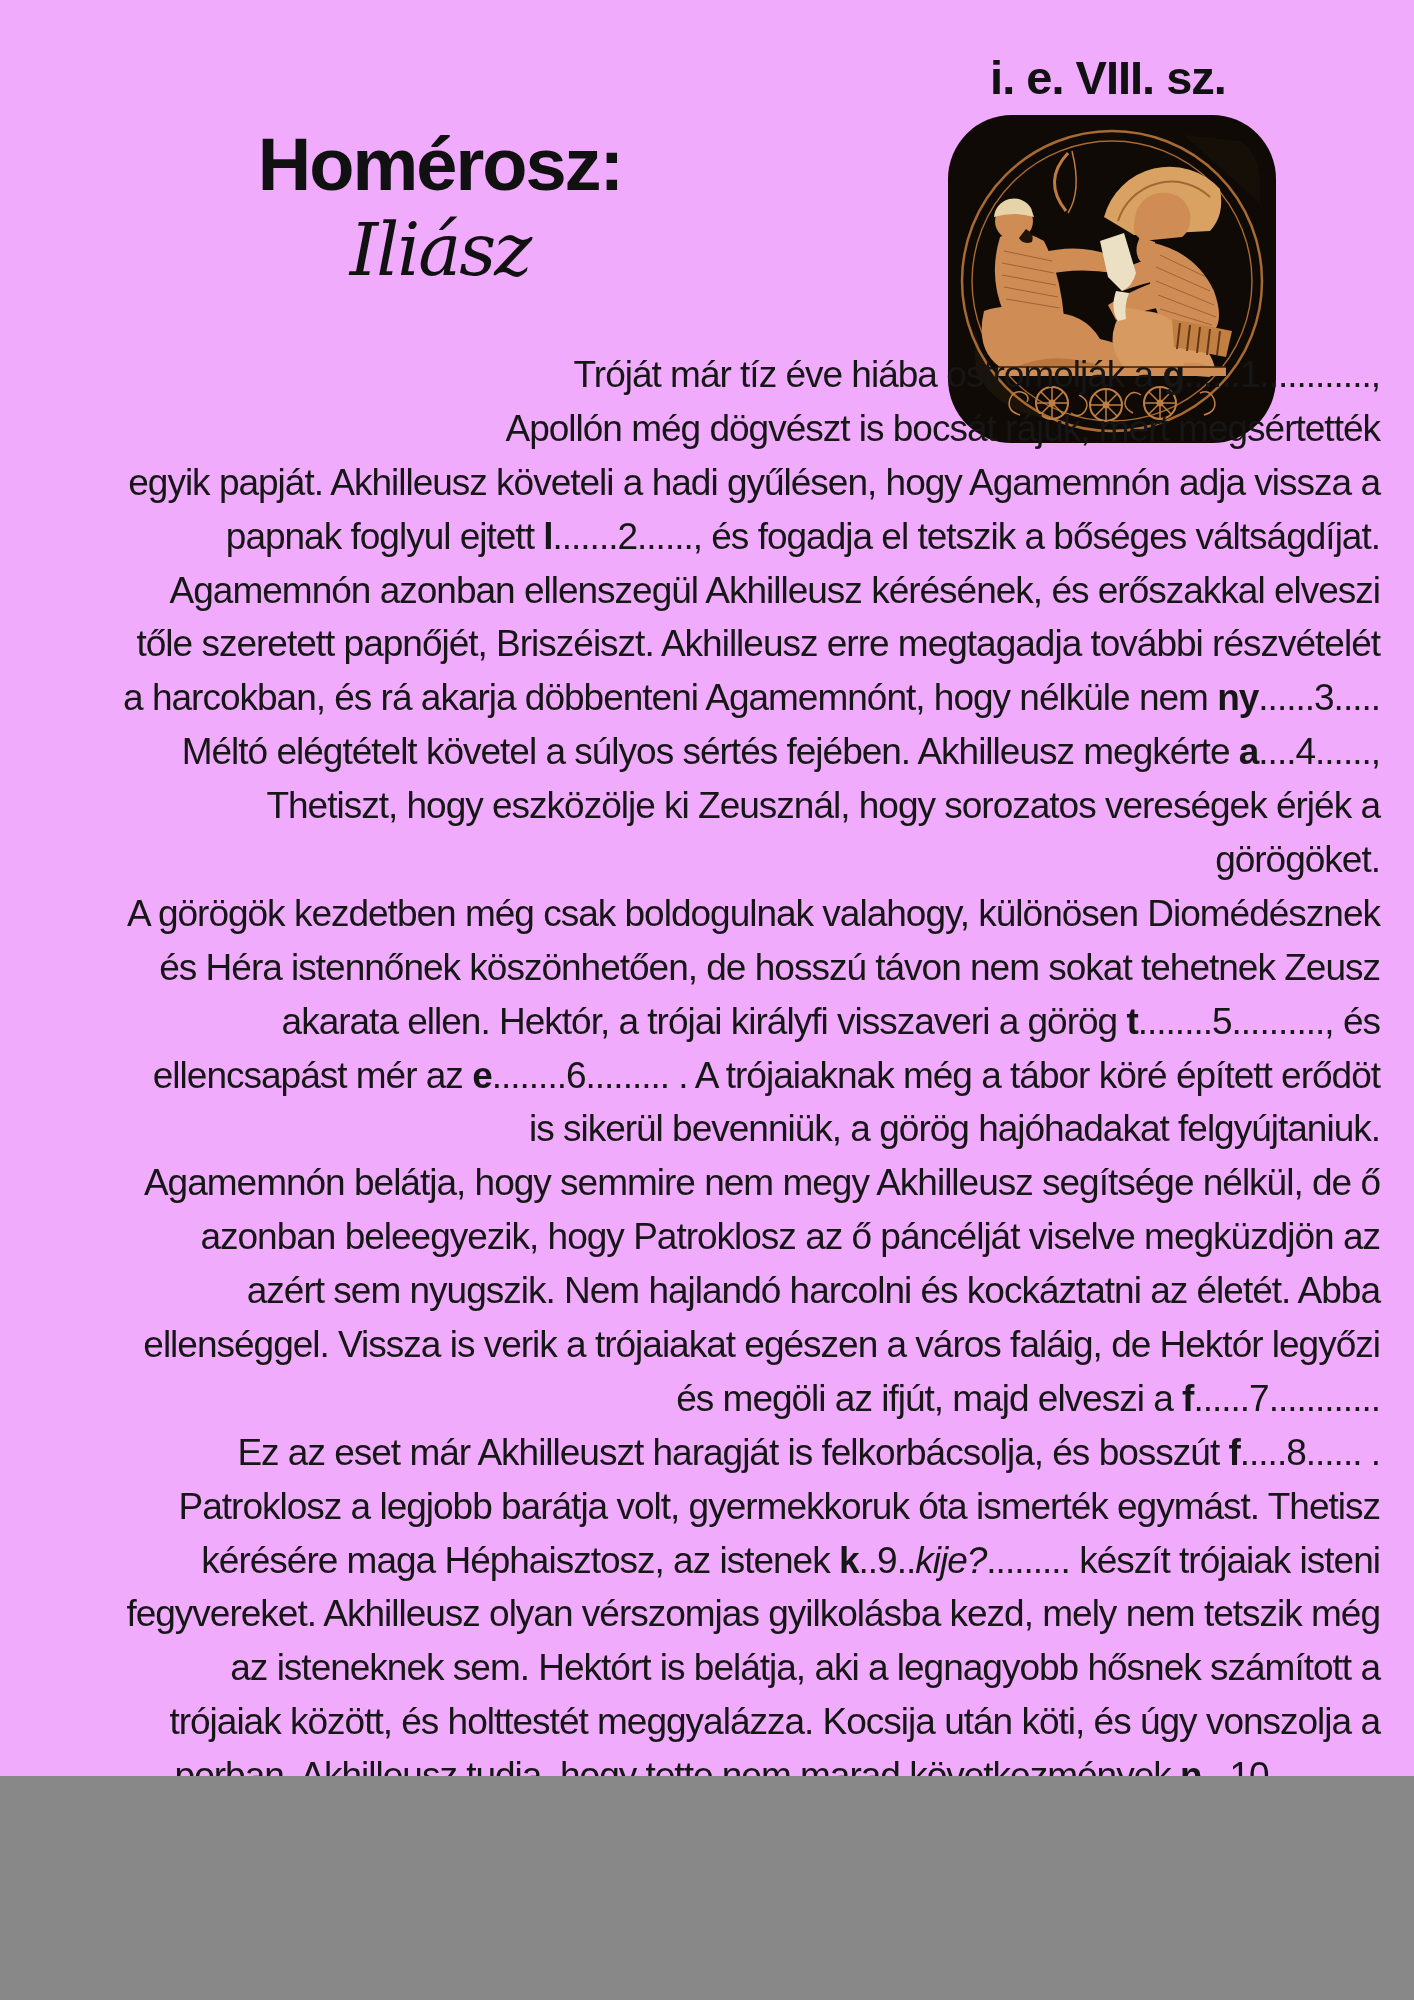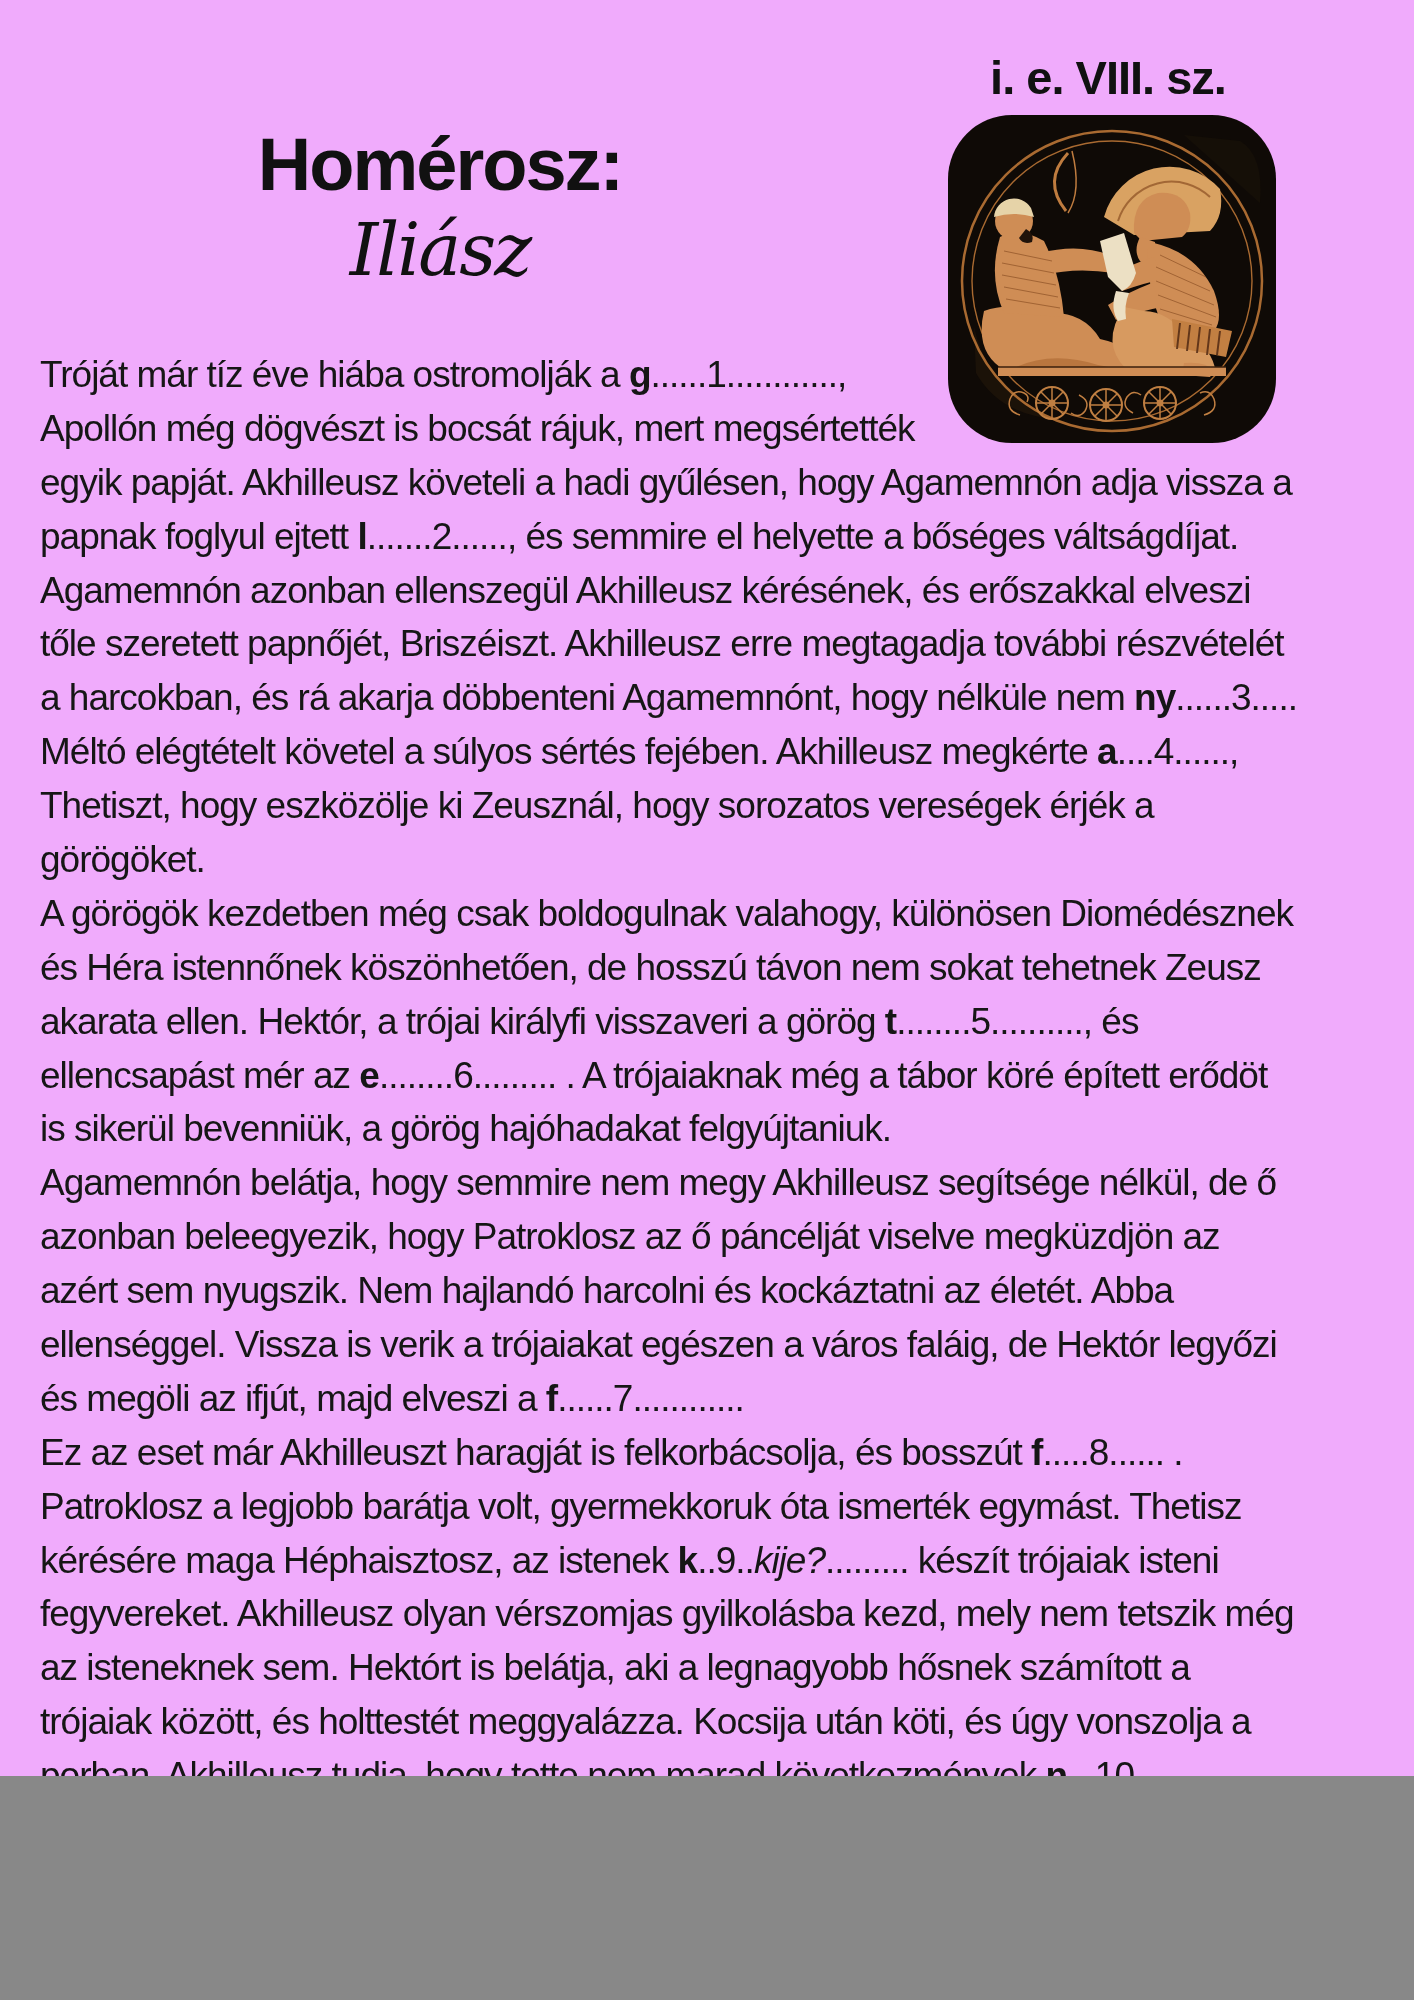--- a/index.html
+++ b/index.html
@@ -21,21 +21,21 @@
   .subtitle {
     margin-top:6px; font-family:"DejaVu Serif", serif; font-style:italic;
     font-size:72px; font-weight:500; letter-spacing:-2px; line-height:1;
   }
   .vase { position:absolute; left:948px; top:115px; width:328px; height:328px; }
   .vase svg { display:block; }
   .bodytext {
     position:absolute; left:40px; top:348px; width:1340px;
     font-size:37px; letter-spacing:-1px; color:#161616;
   }
-  .line { height:53.9px; line-height:53.9px; white-space:nowrap; }
+  .line { height:53.9px; line-height:53.9px; white-space:nowrap;text-align:right; }
   .b { font-weight:700; }
   .i { font-style:italic; }
 </style>
 </head>
 <body>
 
 <div class="page">
 
   <div class="era">i. e. VIII. sz.</div>
 
@@ -116,21 +116,21 @@
           <circle cx="158" cy="290" r="3.5"></circle>
           <circle cx="212" cy="288" r="3.5"></circle>
       </g>
     </svg>
   </div>
 
   <div class="bodytext">
       <div class="line"><span>Tróját már tíz éve hiába ostromolják a </span><span class="b">g</span><span>......1............,</span></div>
       <div class="line"><span>Apollón még dögvészt is bocsát rájuk, mert megsértették</span></div>
       <div class="line"><span>egyik papját. Akhilleusz követeli a hadi gyűlésen, hogy Agamemnón adja vissza a</span></div>
-      <div class="line"><span>papnak foglyul ejtett </span><span class="b">l</span><span>.......2......, és semmire el helyette a bőséges váltságdíjat.</span></div>
+      <div class="line"><span>papnak foglyul ejtett </span><span class="b">l</span><span>.......2......, és fogadja el tetszik a bőséges váltságdíjat.</span></div>
       <div class="line"><span>Agamemnón azonban ellenszegül Akhilleusz kérésének, és erőszakkal elveszi</span></div>
       <div class="line"><span>tőle szeretett papnőjét, Briszéiszt. Akhilleusz erre megtagadja további részvételét</span></div>
       <div class="line"><span>a harcokban, és rá akarja döbbenteni Agamemnónt, hogy nélküle nem </span><span class="b">ny</span><span>......3.....</span></div>
       <div class="line"><span>Méltó elégtételt követel a súlyos sértés fejében. Akhilleusz megkérte </span><span class="b">a</span><span>....4......,</span></div>
       <div class="line"><span>Thetiszt, hogy eszközölje ki Zeusznál, hogy sorozatos vereségek érjék a</span></div>
       <div class="line"><span>görögöket.</span></div>
       <div class="line"><span>A görögök kezdetben még csak boldogulnak valahogy, különösen Diomédésznek</span></div>
       <div class="line"><span>és Héra istennőnek köszönhetően, de hosszú távon nem sokat tehetnek Zeusz</span></div>
       <div class="line"><span>akarata ellen. Hektór, a trójai királyfi visszaveri a görög </span><span class="b">t</span><span>........5.........., és</span></div>
       <div class="line"><span>ellencsapást mér az </span><span class="b">e</span><span>........6......... . A trójaiaknak még a tábor köré épített erődöt</span></div>

